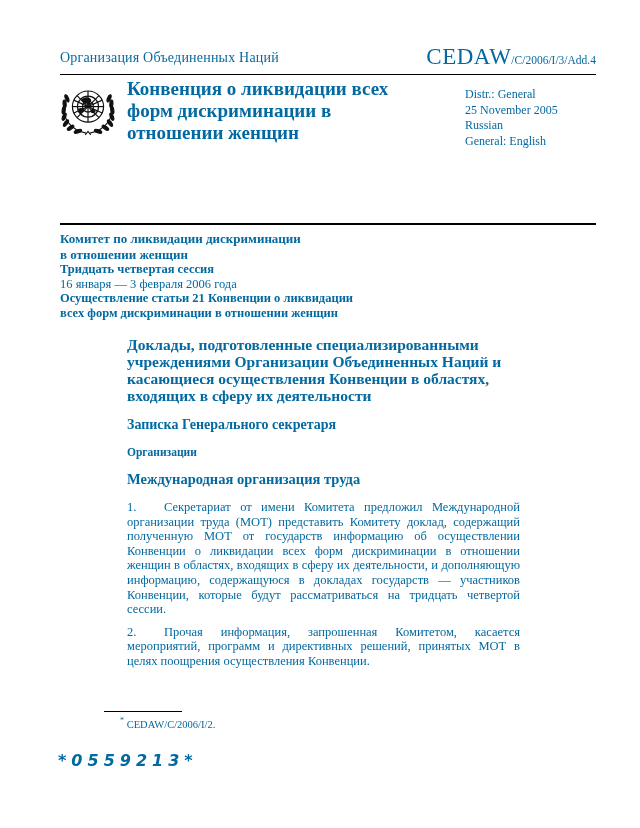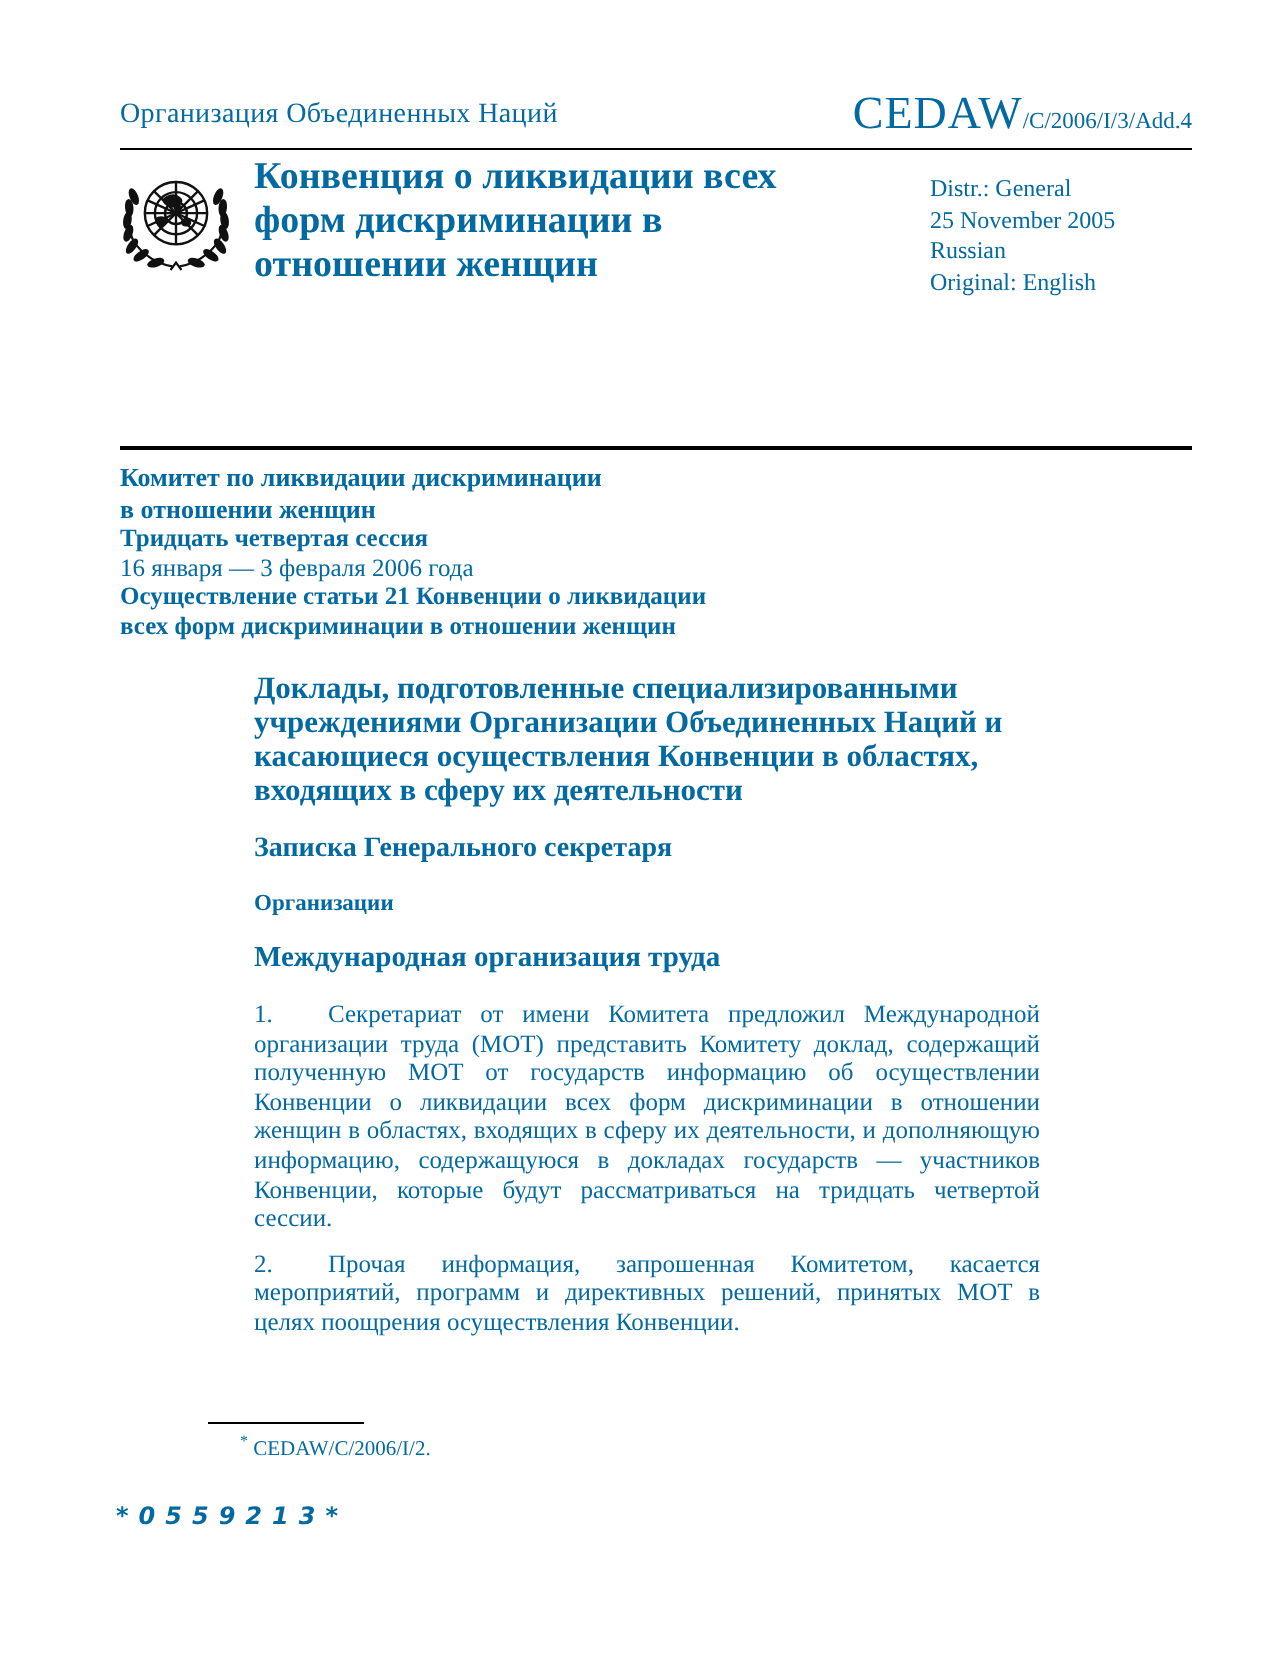--- a/index.html
+++ b/index.html
@@ -80,21 +80,21 @@
   }
   .footnote sup { font-size:8px; }
   .print-code {
     position:absolute; left:60px; top:739px;
     font-size:11.5px;
   }
   .print-code .gap { margin-left:26px; }
   .barcode-text {
     position:absolute; left:58px; top:751px;
     font-family:"DejaVu Sans", sans-serif;
-    font-size:12px; font-weight:bold; font-style:italic;
+    font-size:16px; font-weight:bold; font-style:italic;
     letter-spacing:5px;
   }
 </style>
 </head>
 <body>
 
 <div class="page">
 
   <div class="org-name">Организация Объединенных Наций</div>
   <div class="doc-symbol">
@@ -142,21 +142,21 @@
       </g>
     </svg>
   </div>
 
   <div class="conv-title">Конвенция о ликвидации всех форм дискриминации в отношении женщин</div>
 
   <div class="distr-block">
     <div>Distr.: General</div>
     <div>25 November 2005</div>
     <div>Russian</div>
-    <div>Original: English</div>
+    <div>General: English</div>
   </div>
 
   <div class="rule-thick"></div>
 
   <div class="committee">
     <div class="name">Комитет по ликвидации дискриминации</div>
     <div class="name">в отношении женщин</div>
     <div class="b">Тридцать четвертая сессия</div>
     <div>16 января — 3 февраля 2006 года</div>
     <div class="b">Осуществление статьи 21 Конвенции о ликвидации</div>

